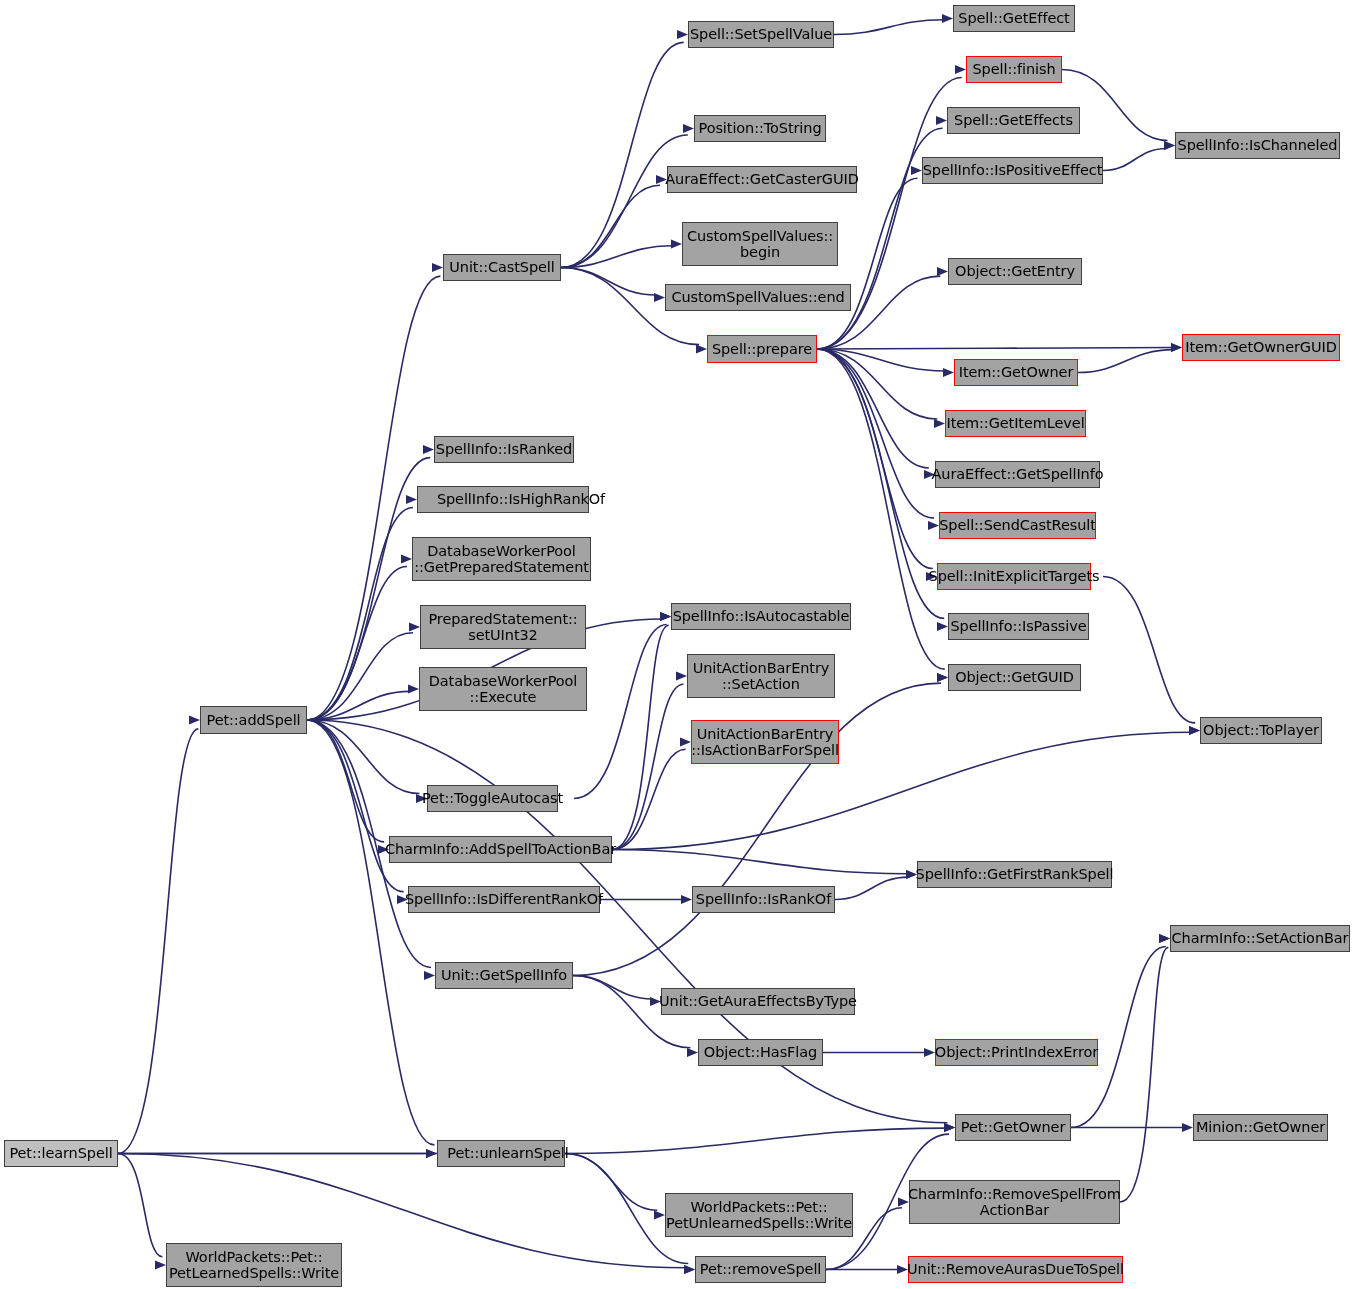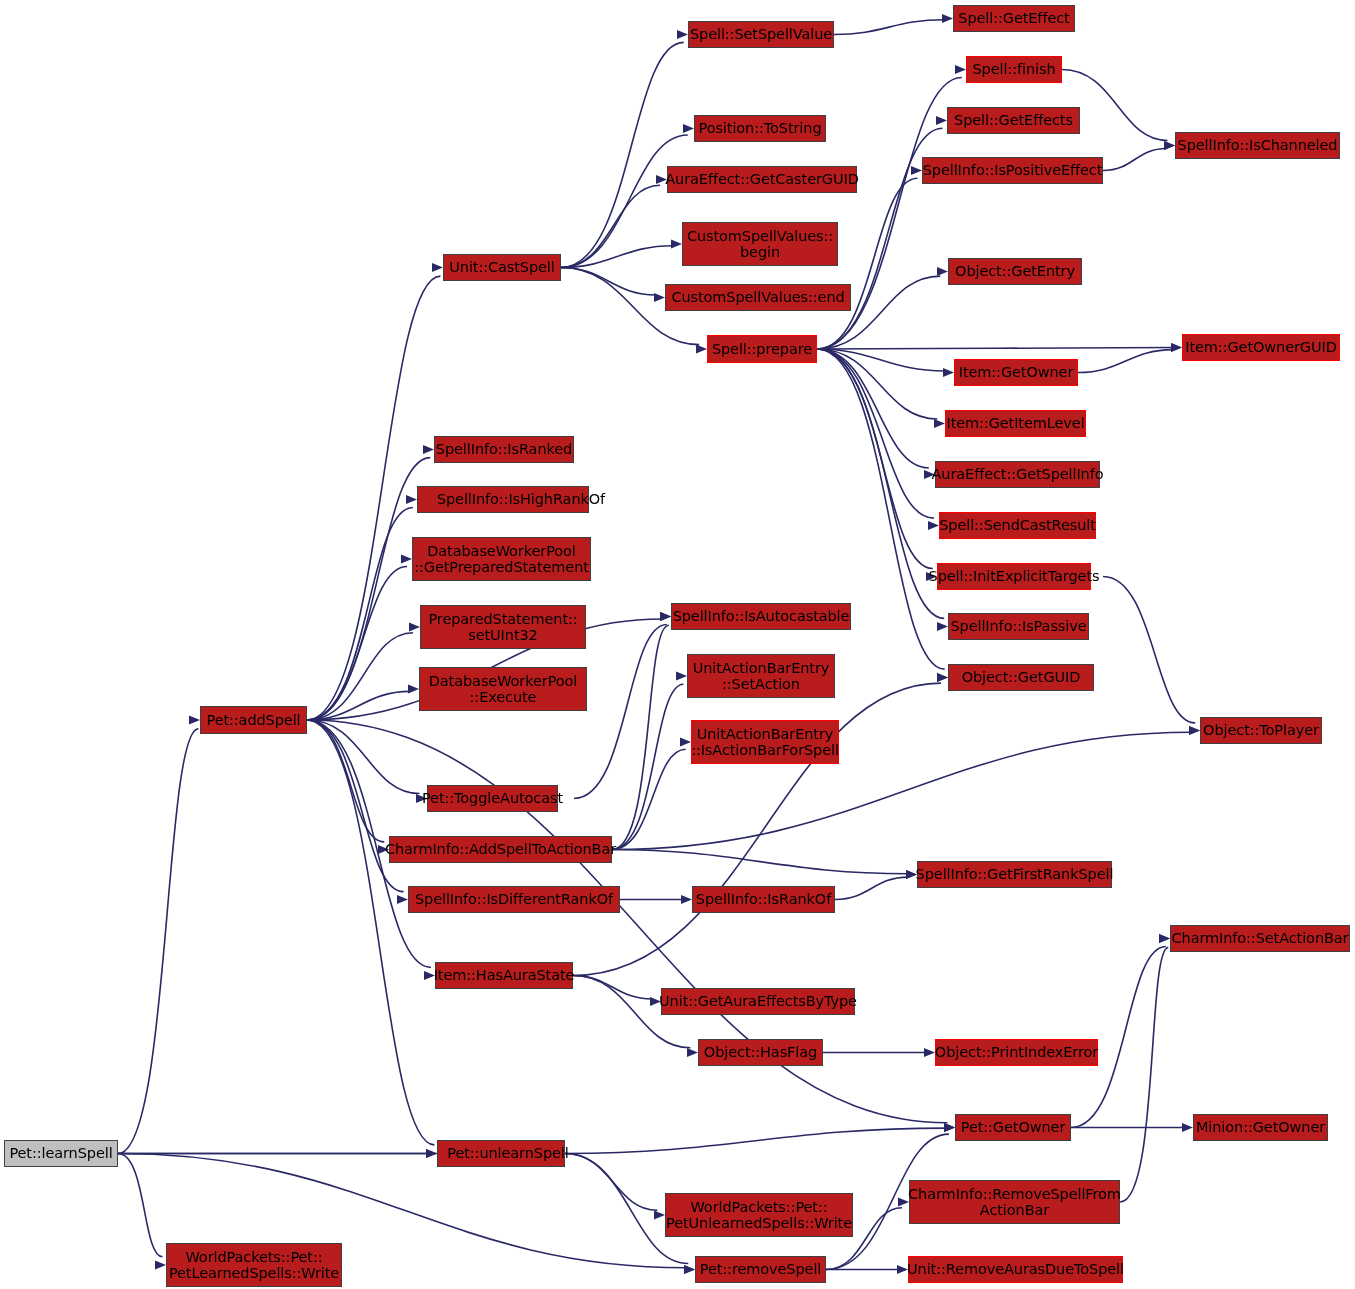--- a/index.html
+++ b/index.html
@@ -2,21 +2,21 @@
 <html><head>
 <meta charset="utf-8">
 <style>
   html,body{margin:0;padding:0;background:#ffffff;}
   body{font-family:"DejaVu Sans","Liberation Sans",sans-serif;}
   #canvas{position:relative;width:1355px;height:1289px;background:#fff;overflow:hidden;}
   svg#edges{position:absolute;left:0;top:0;width:1355px;height:1289px;}
   .edge{fill:none;stroke:#292966;stroke-width:1.6;}
   .arrowhead{fill:#292966;}
   .node{position:absolute;box-sizing:border-box;display:flex;align-items:center;
-        justify-content:center;text-align:center;background:#b91c1c;
+        justify-content:center;text-align:center;background:#a3a3a3;
         border:1px solid #404040;font-size:14.5px;color:#000;line-height:1.12;
         letter-spacing:-0.1px;padding:0 4px;}
   .node.red{border-color:#ff0000;}
   .node.cur{background:#bfbfbf;border-color:#404040;}
   .node span{display:block;white-space:pre-line;}
 </style>
 </head>
 <body>
 
 <div id="canvas">
@@ -222,21 +222,21 @@
         <span>SpellInfo::IsPassive</span>
       </div>
       <div class="node" style="left: 420px; top: 605px; width: 166px; height: 44px;">
         <span>PreparedStatement::
 setUInt32</span>
       </div>
       <div class="node" style="left: 687px; top: 654px; width: 148px; height: 44px;">
         <span>UnitActionBarEntry
 ::SetAction</span>
       </div>
-      <div class="node" style="left: 948px; top: 664px; width: 146px; height: 27px; justify-content: center;">
+      <div class="node" style="left: 948px; top: 664px; width: 133px; height: 27px; justify-content: center;">
         <span>Object::GetGUID</span>
       </div>
       <div class="node" style="left: 419px; top: 667px; width: 168px; height: 44px;">
         <span>DatabaseWorkerPool
 ::Execute</span>
       </div>
       <div class="node red" style="left: 691px; top: 720px; width: 148px; height: 44px;">
         <span>UnitActionBarEntry
 ::IsActionBarForSpell</span>
       </div>
@@ -248,31 +248,31 @@
       </div>
       <div class="node" style="left: 427px; top: 785px; width: 131px; height: 27px;">
         <span>Pet::ToggleAutocast</span>
       </div>
       <div class="node" style="left: 389px; top: 836px; width: 223px; height: 27px;">
         <span>CharmInfo::AddSpellToActionBar</span>
       </div>
       <div class="node" style="left: 917px; top: 861px; width: 195px; height: 27px;">
         <span>SpellInfo::GetFirstRankSpell</span>
       </div>
-      <div class="node" style="left: 408px; top: 886px; width: 212px; height: 27px;">
+      <div class="node" style="left: 408px; top: 886px; width: 192px; height: 27px;">
         <span>SpellInfo::IsDifferentRankOf</span>
       </div>
       <div class="node" style="left: 692px; top: 886px; width: 143px; height: 27px;">
         <span>SpellInfo::IsRankOf</span>
       </div>
       <div class="node" style="left: 1170px; top: 925px; width: 180px; height: 27px;">
         <span>CharmInfo::SetActionBar</span>
       </div>
       <div class="node" style="left: 435px; top: 962px; width: 138px; height: 27px;">
-        <span>Item::HasAuraState</span>
+        <span>Unit::GetSpellInfo</span>
       </div>
       <div class="node" style="left: 661px; top: 988px; width: 194px; height: 27px;">
         <span>Unit::GetAuraEffectsByType</span>
       </div>
       <div class="node" style="left: 698px; top: 1039px; width: 125px; height: 27px;">
         <span>Object::HasFlag</span>
       </div>
       <div class="node red" style="left: 935px; top: 1039px; width: 163px; height: 27px;">
         <span>Object::PrintIndexError</span>
       </div>

